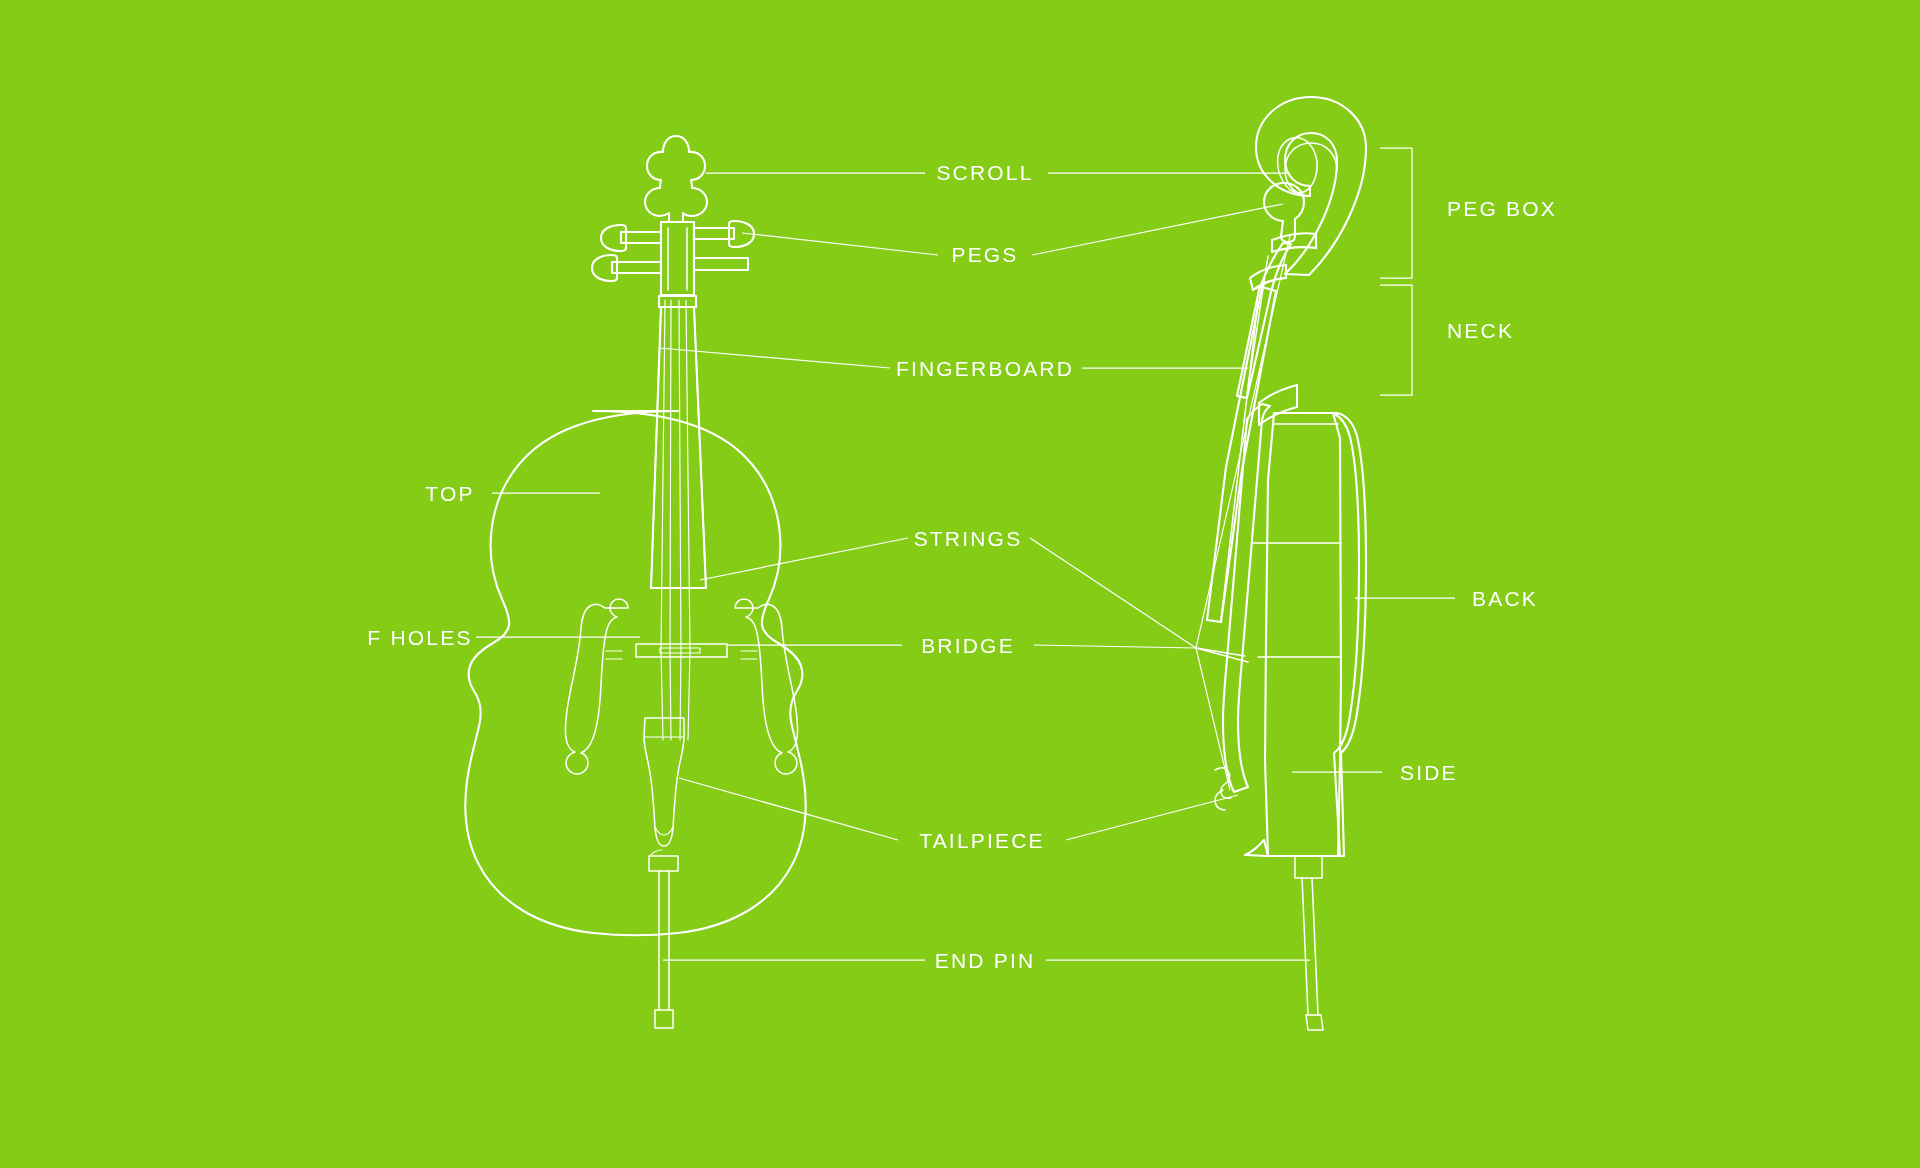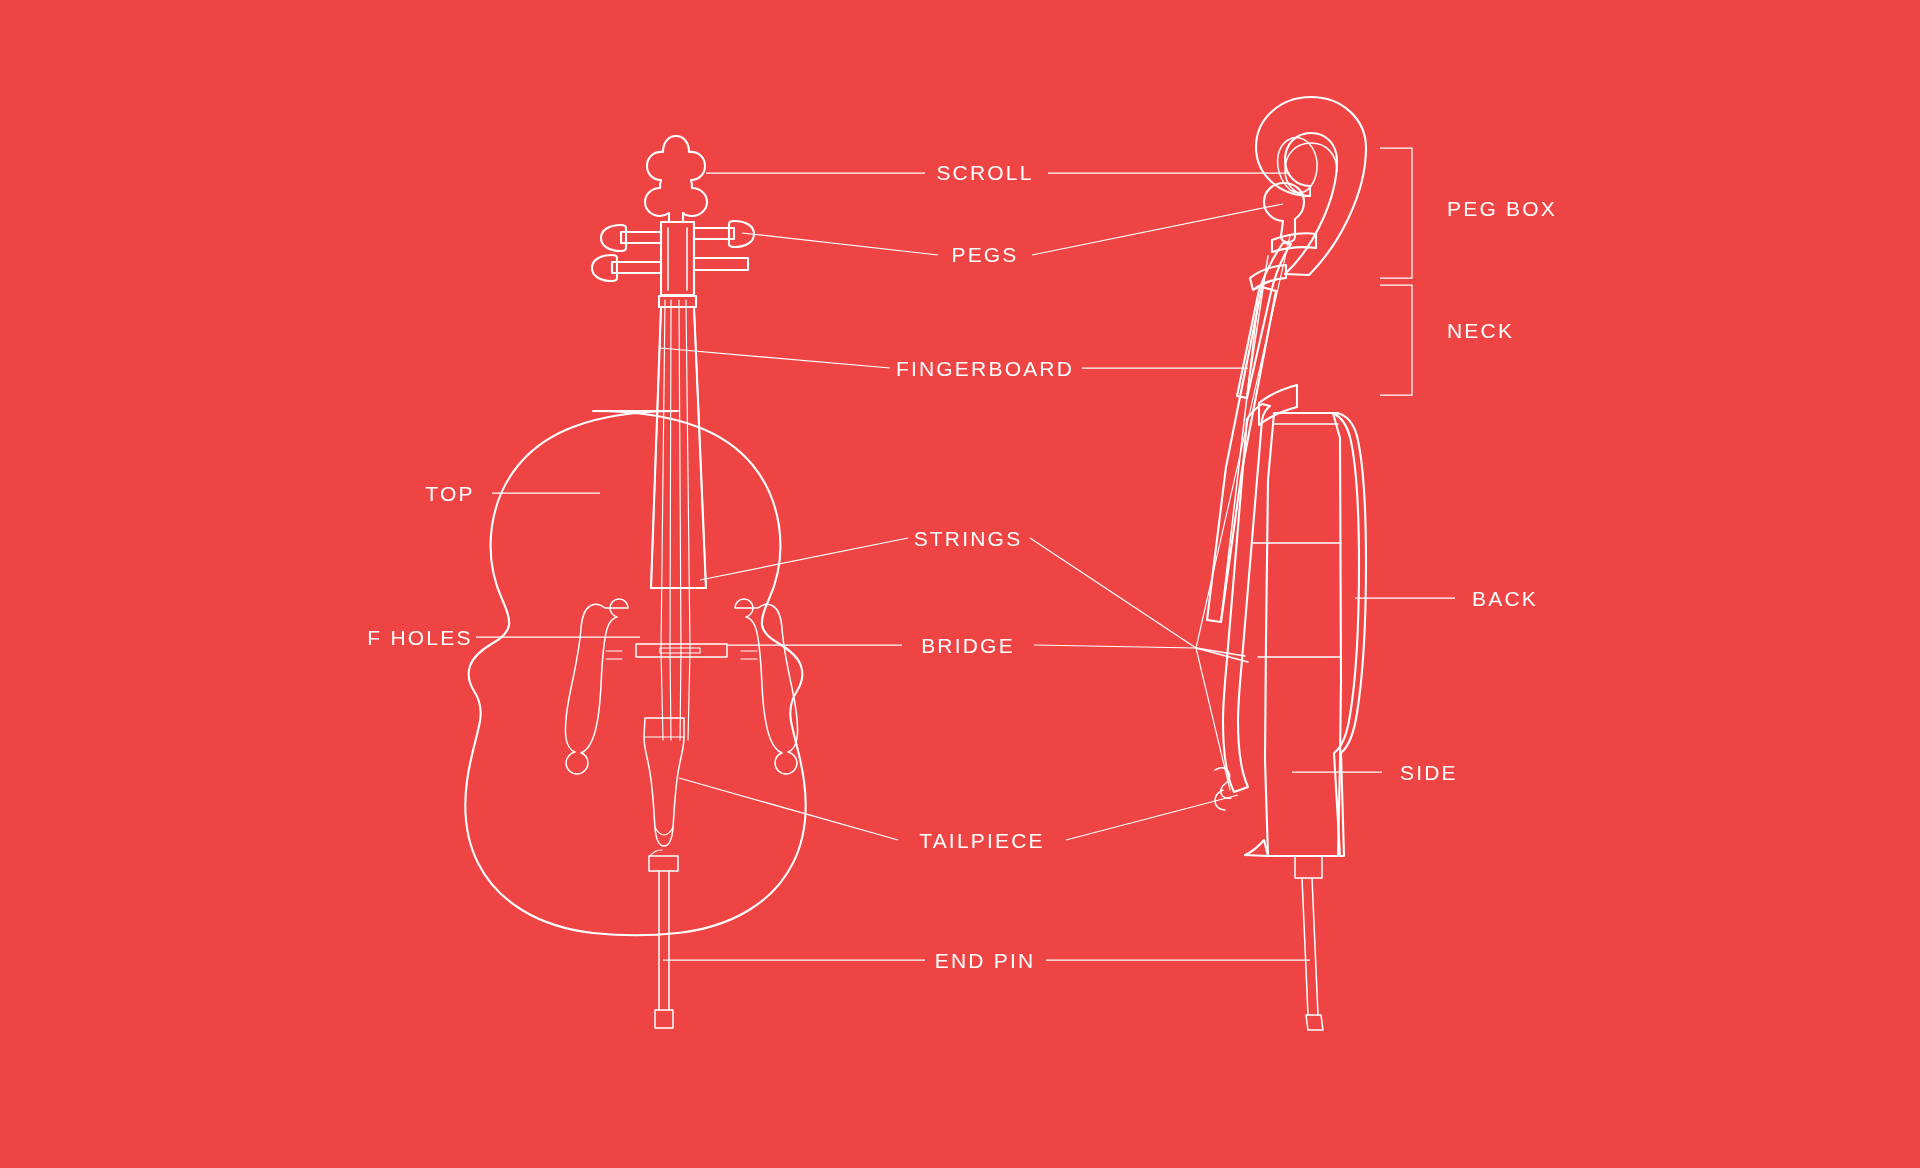--- a/index.html
+++ b/index.html
@@ -10,21 +10,21 @@
   body {
     width: 1920px;
     height: 1168px;
     overflow: hidden;
     font-family: "Liberation Sans", sans-serif;
   }
   #stage {
     position: relative;
     width: 1920px;
     height: 1168px;
-    background: #ef4444;
+    background: #84cc16;
   }
   #diagram {
     position: absolute;
     inset: 0;
     width: 1920px;
     height: 1168px;
     display: block;
   }
   .lbl {
     fill: #ffffff;

